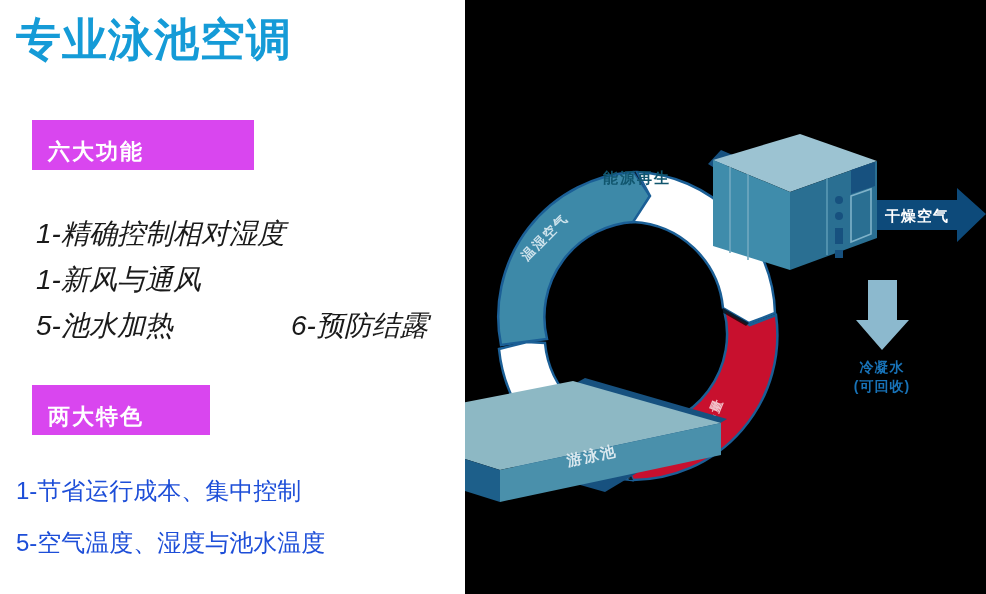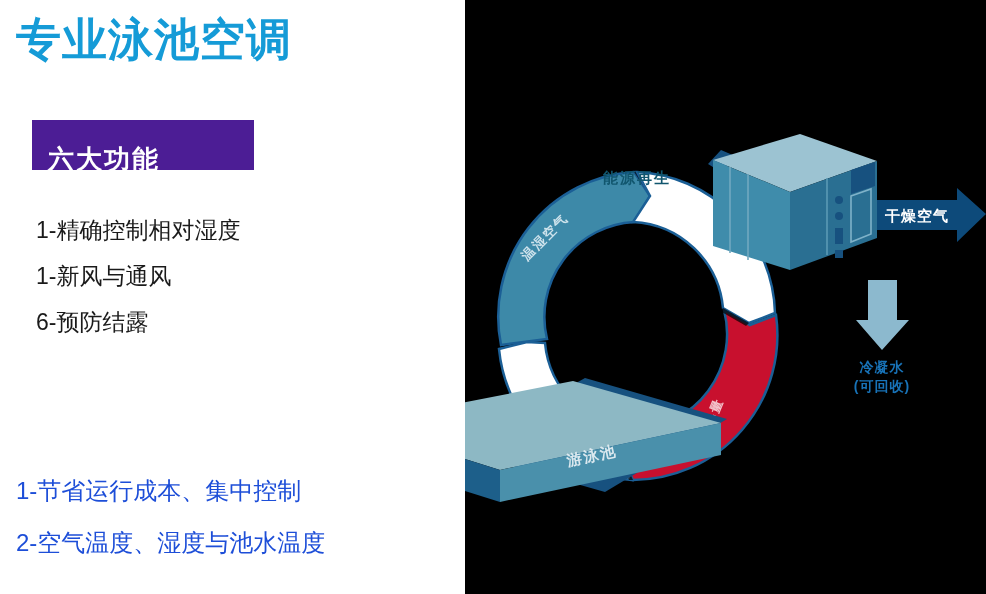--- a/index.html
+++ b/index.html
@@ -41,26 +41,26 @@
     top: 16px;
     font-size: 45px;
     font-weight: bold;
     color: #159bd7;
     letter-spacing: 1px;
     line-height: 1.05;
     white-space: nowrap;
   }
   .section-badge {
     position: absolute;
-    background: #4c1d95;
+    background: #d946ef;
     color: #ffffff;
-    font-size: 26px;
-    font-weight: bold;
-    letter-spacing: 2px;
-    padding: 20px 16px 8px 16px;
+    font-size: 22px;
+    font-weight: bold;
+    letter-spacing: 2px;
+    padding: 13px 16px 8px 16px;
     white-space: nowrap;
     box-sizing: border-box;
   }
   #badge-functions {
     left: 32px;
     top: 120px;
     width: 222px;
     height: 50px;
     line-height: 38px;
   }
@@ -76,23 +76,24 @@
     left: 36px;
     top: 215px;
     width: 425px;
   }
   .fn-row {
     display: flex;
     align-items: baseline;
     height: 46px;
   }
   .fn-cell {
-    font-size: 23px;
+    font-size: 28px;
     color: #1a1a1a;
     white-space: nowrap;
+    font-style: italic;
   }
   .fn-cell.left-col { width: 255px; }
   .fn-cell.right-col { width: 170px; }
   .feat-list {
     position: absolute;
     left: 16px;
     top: 465px;
     width: 440px;
   }
   .feat-row {
@@ -159,28 +160,30 @@
     <div class="section-badge" id="badge-functions">六大功能</div>
 
     <div class="fn-grid">
       <div class="fn-row">
         <span class="fn-cell left-col">1-精确控制相对湿度</span>
       </div>
       <div class="fn-row">
         <span class="fn-cell right-col">1-新风与通风</span>
       </div>
       <div class="fn-row">
+        <span class="fn-cell left-col">5-池水加热</span>
         <span class="fn-cell right-col">6-预防结露</span>
       </div>
     </div>
 
+    <div class="section-badge" id="badge-features">两大特色</div>
 
     <div class="feat-list">
       <div class="feat-row">1-节省运行成本、集中控制</div>
-      <div class="feat-row">2-空气温度、湿度与池水温度</div>
+      <div class="feat-row">5-空气温度、湿度与池水温度</div>
     </div>
 
   </div>
 
   <div id="right-panel"></div>
 
   <svg id="diagram" viewBox="0 0 521 594">
 
     <g>
 

